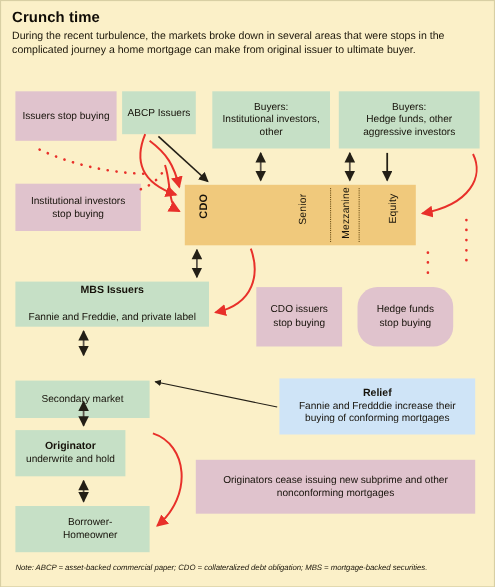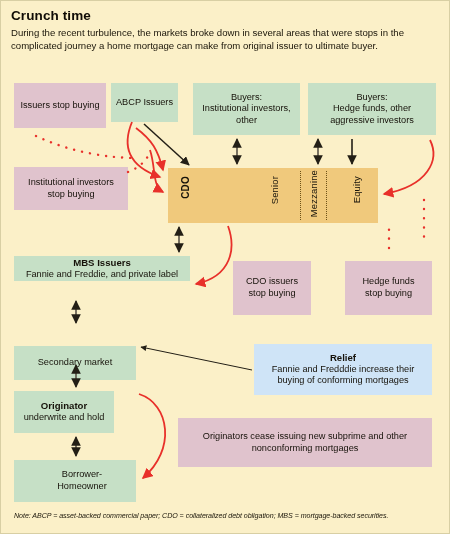--- a/index.html
+++ b/index.html
@@ -148,31 +148,31 @@
 
   <div id="cdo-bar">
     <div class="tranche-label bold" style="left:12px; top:8px;">CDO</div>
     <div class="tranche-label" style="left:101px; top:8px;">Senior</div>
     <div class="tranche-divider" style="left:132px;"></div>
     <div class="tranche-label" style="left:140px; top:2px;">Mezzanine</div>
     <div class="tranche-divider" style="left:158px;"></div>
     <div class="tranche-label" style="left:183px; top:8px;">Equity</div>
   </div>
 
-  <div class="box green" style="left:14px; top:256px; width:176px; height:25px;">
+  <div class="box green" style="left:14px; top:256px; width:176px; height:41px;justify-content:space-between;">
     <b>MBS Issuers</b>
     <span>Fannie and Freddie, and private label</span>
   </div>
 
   <div class="box pink" style="left:233px; top:261px; width:78px; height:54px;">
     <span>CDO issuers</span>
     <span>stop buying</span>
   </div>
 
-  <div class="box pink" style="left:345px; top:261px; width:87px; height:54px;">
+  <div class="box pink" style="left:325px; top:261px; width:87px; height:54px;border-radius:18px;">
     <span>Hedge funds</span>
     <span>stop buying</span>
   </div>
 
   <div class="box green" style="left:14px; top:327px; width:122px; height:34px;margin-top:19px;">
     <span>Secondary market</span>
   </div>
 
   <div class="box blue" style="left:254px; top:344px; width:178px; height:51px;">
     <b>Relief</b>

